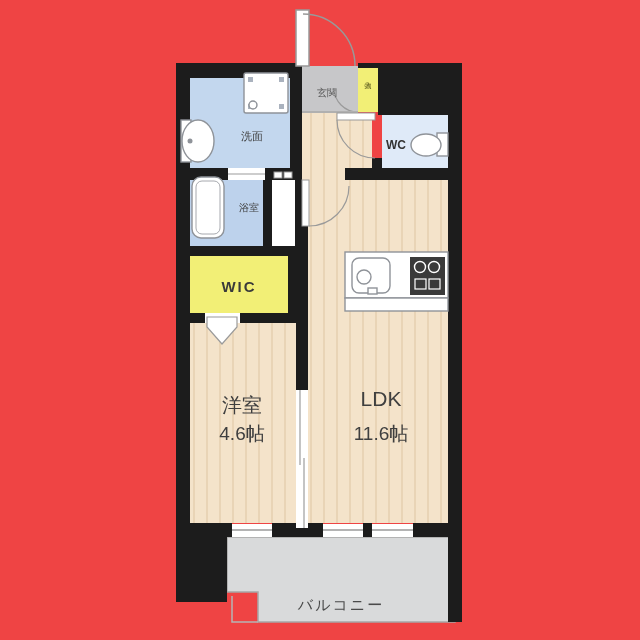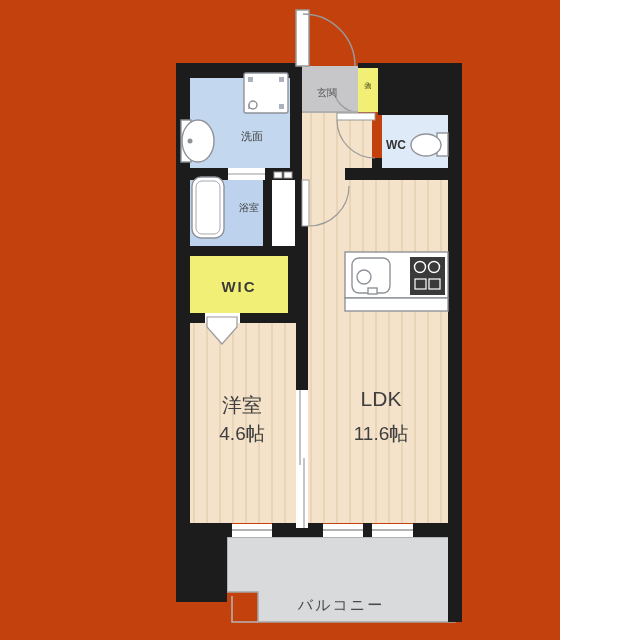--- a/index.html
+++ b/index.html
@@ -1,16 +1,16 @@
 <!DOCTYPE html>
 <html><head>
 <meta charset="utf-8">
 <style>
   html,body{margin:0;padding:0;background:#ffffff;}
-  .stage{position:relative;width:560px;height:640px;background:#c2410c;overflow:hidden;
+  .stage{position:relative;width:640px;height:640px;background:#ef4444;overflow:hidden;
          font-family:"Liberation Sans","DejaVu Sans",sans-serif;}
   svg{position:absolute;left:0;top:0;}
   text{font-family:"Liberation Sans","DejaVu Sans",sans-serif;}
   .lbl{fill:#3f3f3f;}
 </style>
 </head>
 <body>
 
 <div class="stage">
 <svg width="640" height="640" viewBox="0 0 640 640">

